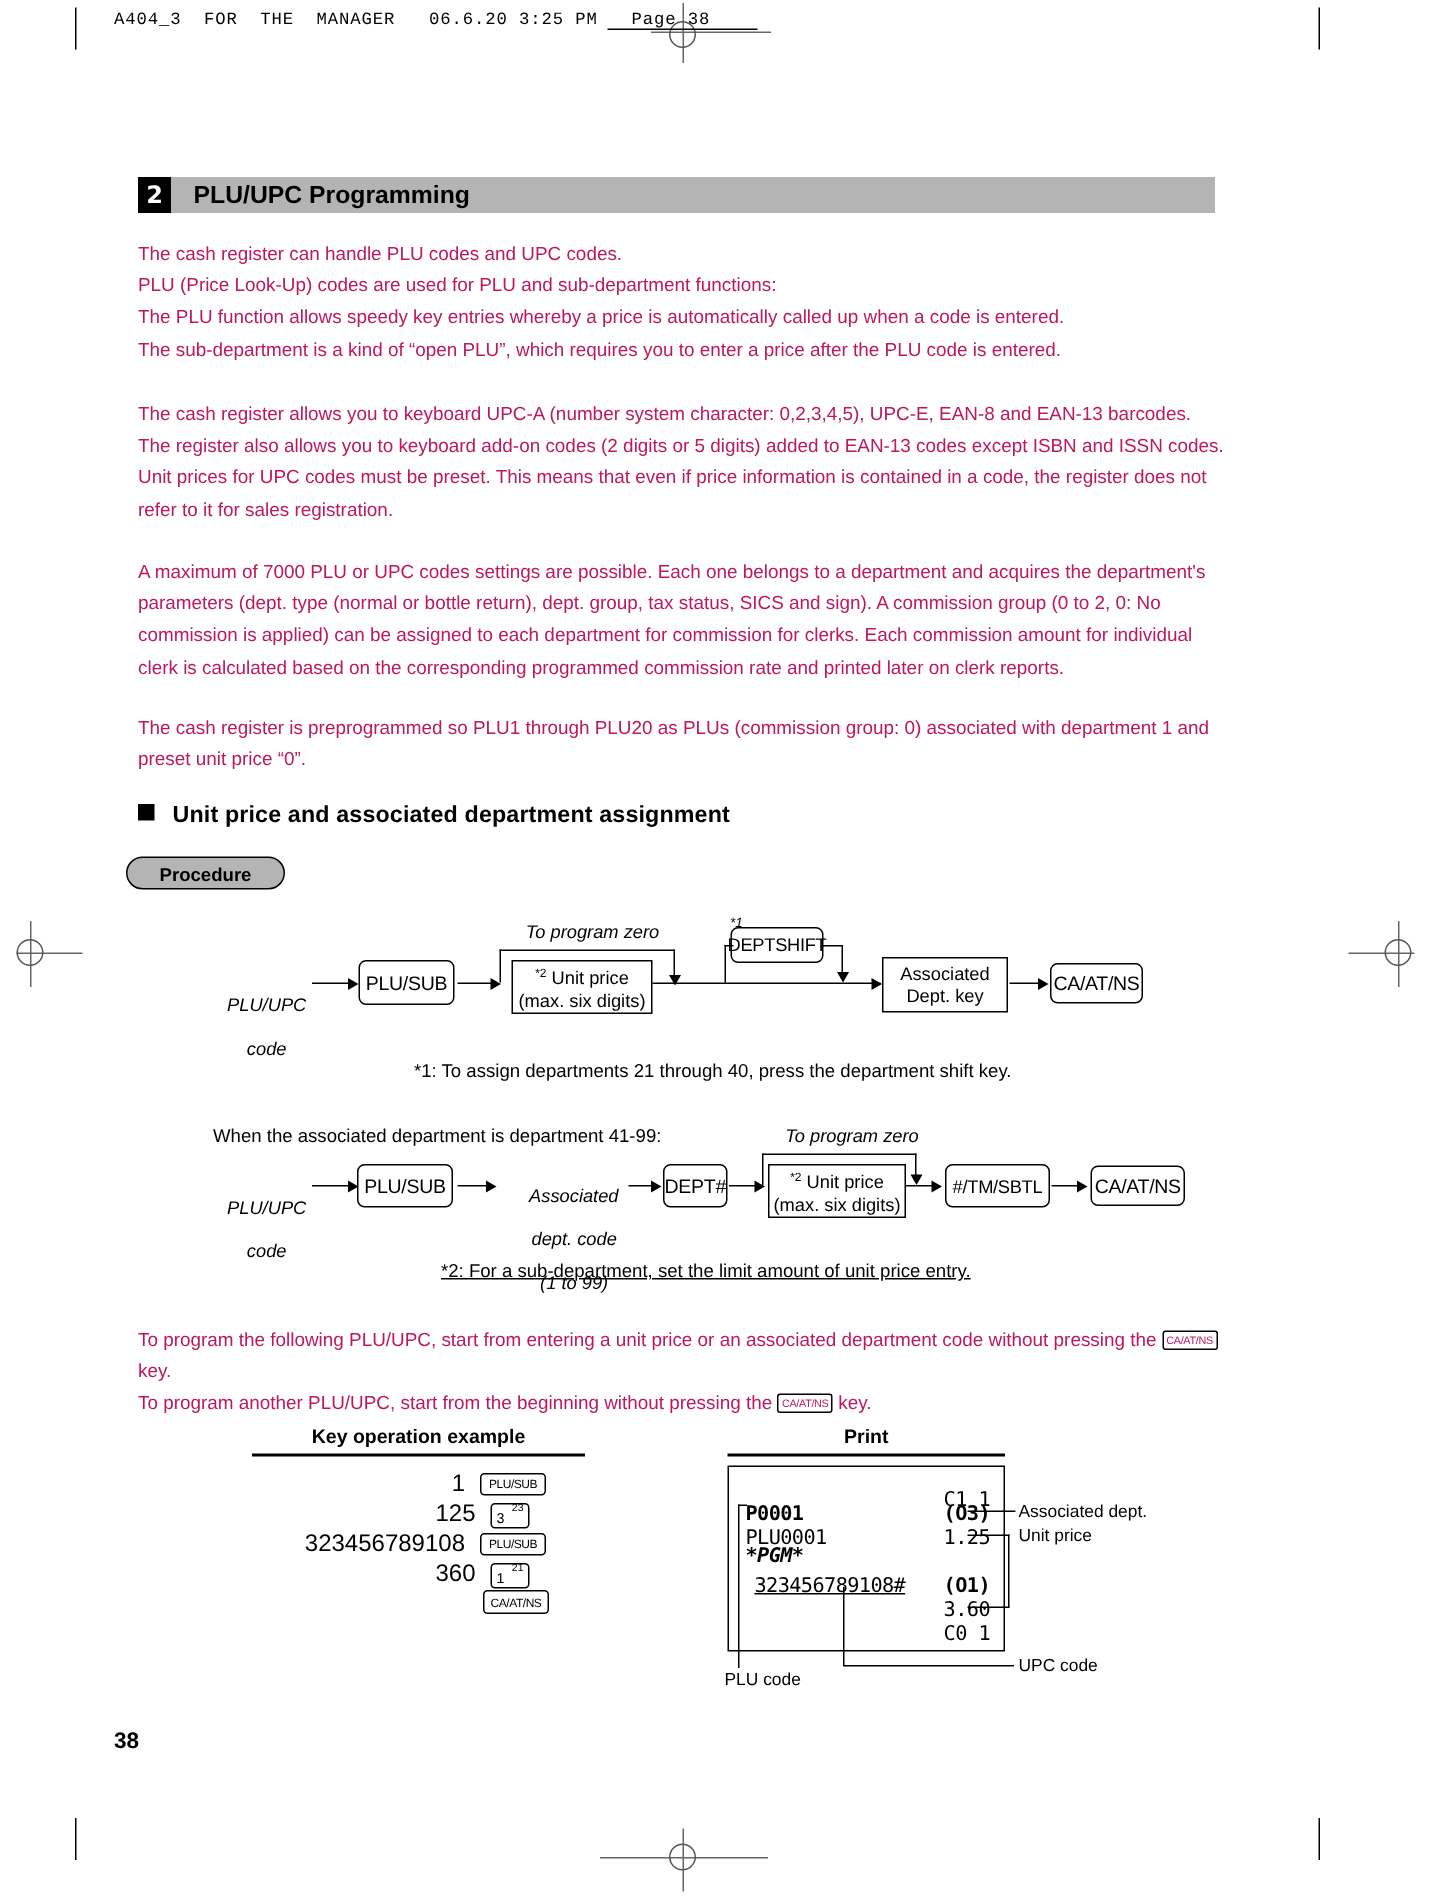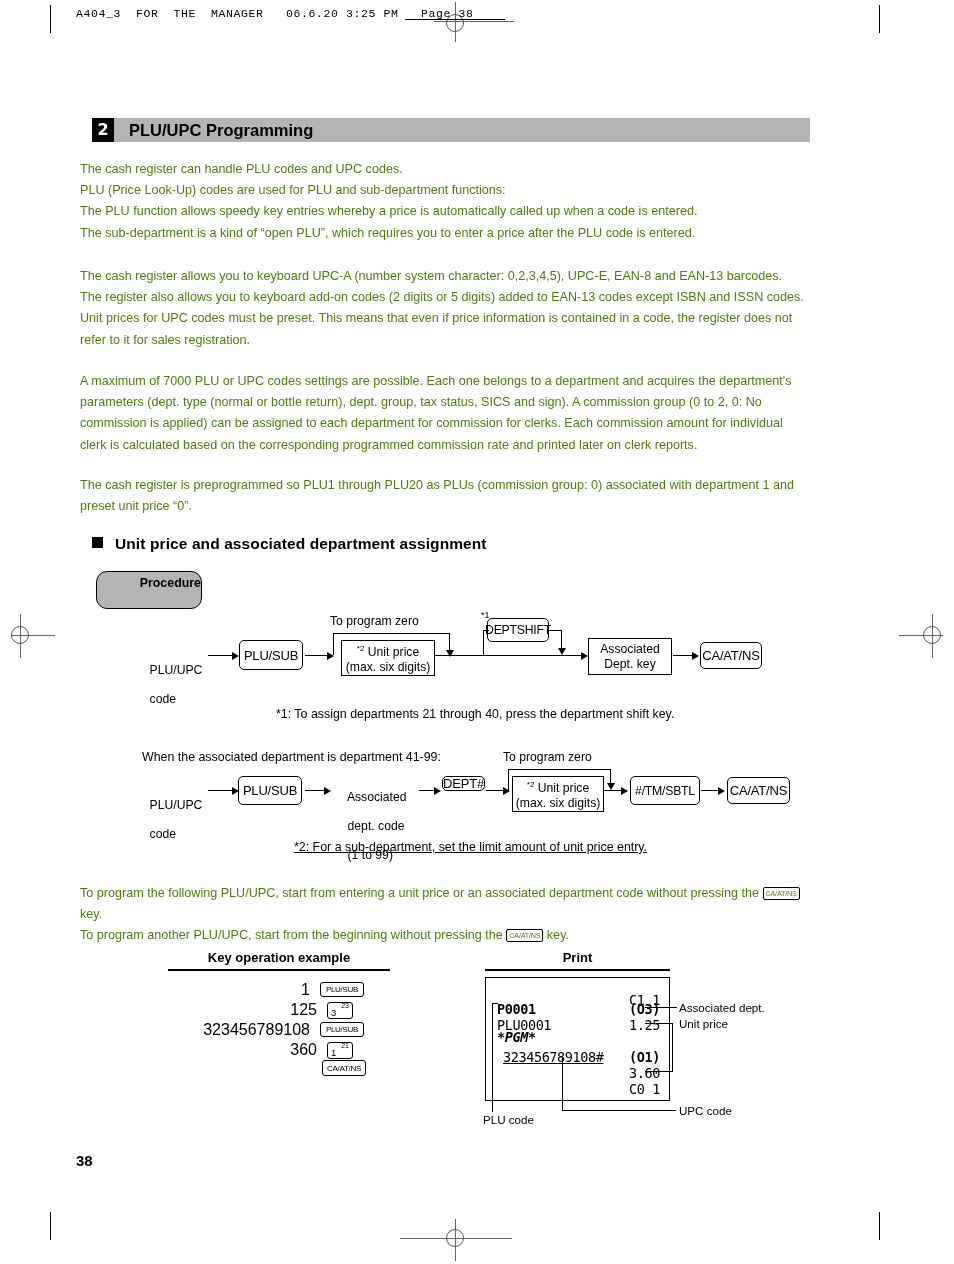--- a/index.html
+++ b/index.html
@@ -107,25 +107,25 @@
     left: 129px;
     top: 120px;
     font-size: 16.5px;
     font-weight: bold;
     line-height: 21px;
   }
 
   
   .para {
     position: absolute;
-    left: 80px;
+    left: 92px;
     width: 724px;
     font-size: 12.6px;
     line-height: 21.2px;
-    color: #4d7c0f;
+    color: #be185d;
   }
   .para div { white-space: normal; }
 
   .p1 { top: 159px; }
   .p2 { top: 266px; }
   .p3 { top: 371px; }
   .p4 { top: 475px; }
 
   
   .subhead {
@@ -140,43 +140,44 @@
     display: inline-block;
     width: 11px;
     height: 11px;
     background: #000;
     margin-right: 12px;
     vertical-align: 1px;
   }
 
   .procedure {
     position: absolute;
-    left: 96px;
+    left: 84px;
     top: 571px;
     width: 106px;
-    height: 38px;
+    height: 22px;
     background: #b4b4b4;
     border: 1.3px solid #000;
     border-radius: 11px;
     font-size: 12.4px;
     font-weight: bold;
-    text-align: right;
+    text-align: center;
     line-height: 22px;
     box-sizing: border-box;
   }
 
   
   .diagram { position: absolute; }
 
   .lbl {
     position: absolute;
     font-size: 12.2px;
     line-height: 14.5px;
-    text-align: left;
+    text-align: center;
     white-space: pre;
+    font-style: italic;
   }
 
   
   .keybox {
     position: absolute;
     border: 1.4px solid #000;
     border-radius: 5px;
     box-sizing: border-box;
     font-size: 13px;
     text-align: center;
@@ -449,21 +450,21 @@
 
   <div class="lbl" style="left:334px;top:775px;width:84px;">
     <span>Associated</span><br>
     <span>dept. code</span><br>
     <span>(1 to 99)</span>
   </div>
 
   <div class="ln ln-h" style="left:419px;top:790px;width:18px;"></div>
   <div class="arrow-r" style="left:434px;top:787px;"></div>
 
-  <div class="keybox" style="left:442px;top:776px;width:43px;height:15px;">DEPT#</div>
+  <div class="keybox" style="left:442px;top:776px;width:43px;height:29px;">DEPT#</div>
 
   <div class="ln ln-h" style="left:486px;top:790px;width:20px;"></div>
   <div class="arrow-r" style="left:503px;top:787px;"></div>
 
   <div class="lbl" style="left:503px;top:750px;width:130px;">To program zero</div>
   <div class="ln ln-v" style="left:508px;top:769px;height:21px;"></div>
   <div class="ln ln-h" style="left:508px;top:769px;width:103px;"></div>
   <div class="ln ln-v" style="left:610px;top:769px;height:16px;"></div>
   <div class="arrow-d" style="left:607px;top:783px;"></div>
 

